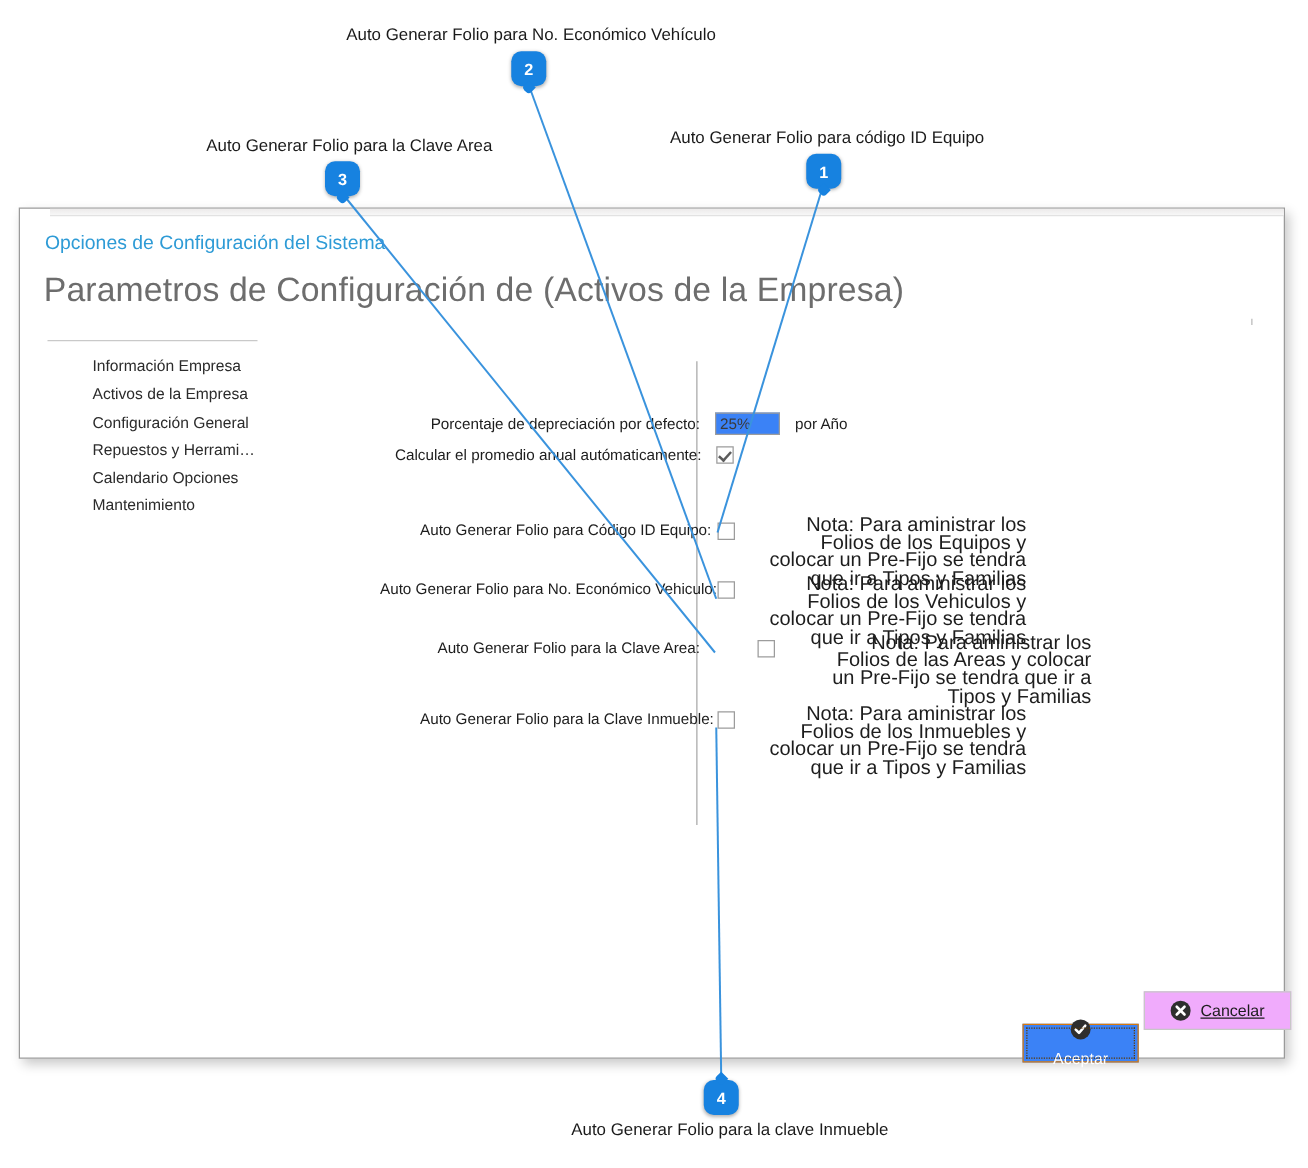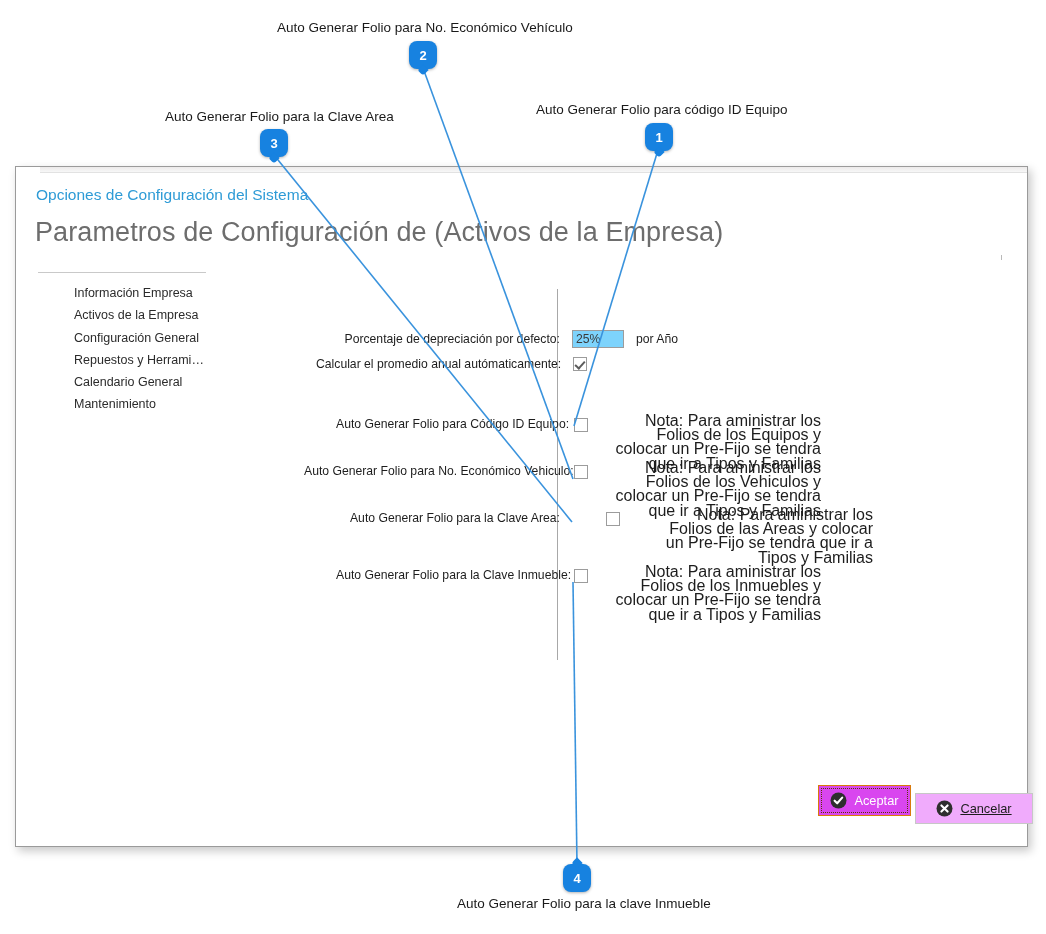--- a/index.html
+++ b/index.html
@@ -156,21 +156,21 @@
     font-size: 12.2px;
     color: #1d1d1d;
     text-align: right;
     white-space: nowrap;
     font-family: "Liberation Sans", sans-serif;
   }
   .pct-input {
     width: 52px;
     height: 18px;
     border: 1px solid #9c9c9c;
-    background: #7dd3fc;
+    background: #3b82f6;
     font-size: 12.2px;
     color: #3a3a3a;
     padding: 0 3px;
     box-sizing: border-box;
     font-family: "Liberation Sans", sans-serif;
     line-height: 16px;
   }
   .unit-text {
     font-size: 12.2px;
     color: #1d1d1d;
@@ -214,25 +214,26 @@
     align-items: center;
     justify-content: center;
     gap: 7px;
     font-size: 12.8px;
     font-family: "Liberation Sans", sans-serif;
     box-sizing: border-box;
     cursor: pointer;
   }
   #btn-aceptar {
     left: 802px;
-    top: 618px;
+    top: 652px;
     width: 93px;
-    background: #d946ef;
+    background: #3b82f6;
     border: 1px solid #d97a0c;
     color: #ffffff;
+    flex-direction: column;
   }
   #btn-aceptar .focus-ring {
     position: absolute;
     left: 2px; top: 2px; right: 2px; bottom: 2px;
     border: 1px dotted #5b3705;
     pointer-events: none;
   }
   #btn-cancelar {
     left: 899px;
     top: 626px;
@@ -275,21 +276,21 @@
   <div id="dialog-title">Parametros de Configuración de (Activos de la Empresa)</div>
 
   <div id="title-rule"></div>
   <div id="corner-tick"></div>
 
   <div id="sidebar">
     <div class="nav-item">Información Empresa</div>
     <div class="nav-item">Activos de la Empresa</div>
     <div class="nav-item">Configuración General</div>
     <div class="nav-item">Repuestos y Herrami…</div>
-    <div class="nav-item">Calendario General</div>
+    <div class="nav-item">Calendario Opciones</div>
     <div class="nav-item">Mantenimiento</div>
   </div>
 
   <div id="separator"></div>
 
   <div class="form-row" style="left:300px; top:163px; width:400px; align-items:center;">
     <div class="field-label" style="width:244px;">Porcentaje de depreciación por defecto:</div>
     <input class="pct-input" style="margin-left: 12px;" type="text" value="25%">
     <div class="unit-text" style="margin-left:12px;">por Año</div>
   </div>

